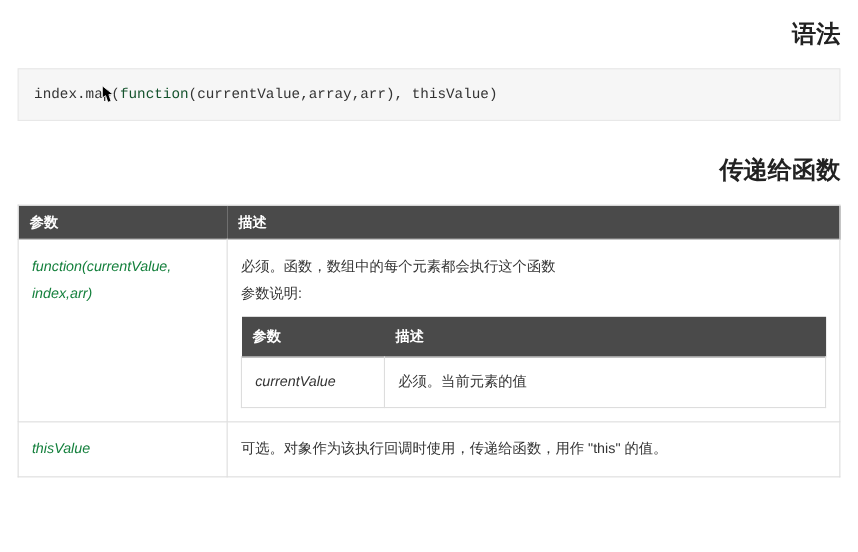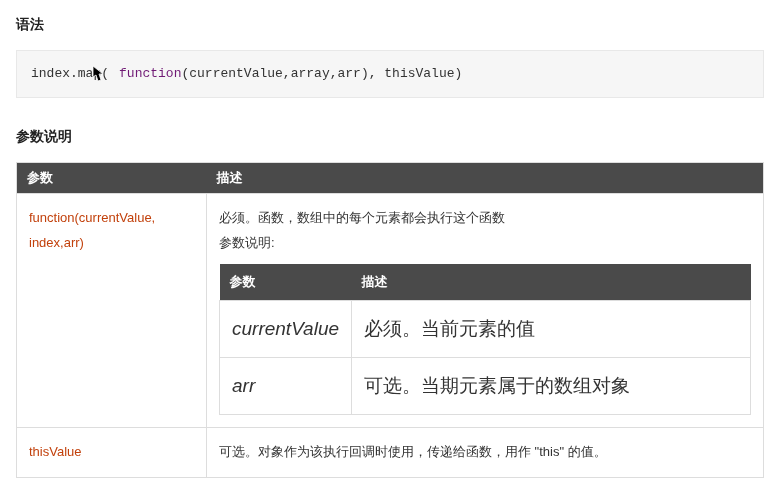--- a/index.html
+++ b/index.html
@@ -6,37 +6,38 @@
   body {
     margin: 0;
     padding: 12px 16px;
     font-family: "Microsoft YaHei", Arial, sans-serif;
     font-size: 14px;
     color: #333;
     background: #fff;
     width: 780px;
   }
   h2 {
-    font-size: 14px;
+    font-size: 22px;
     font-weight: bold;
     margin: 4px 0 16px 0;
     color: #222;
+    text-align: right;
   }
   .codebox {
     background: #f6f6f6;
     border: 1px solid #e8e8e8;
     padding: 14px 14px;
     font-family: Consolas, "Courier New", monospace;
     font-size: 13px;
     color: #333;
     position: relative;
     margin-bottom: 30px;
     line-height: 1.4;
   }
-  .codebox .kw { color: #701a75; margin-left: 10px; }
+  .codebox .kw { color: #14532d; }
   .cursor {
     position: absolute;
     left: 75px;
     top: 14px;
     font-size: 14px;
     color: #000;
     pointer-events: none;
     line-height: 1;
   }
   .cursor svg { display: block; }
@@ -57,62 +58,63 @@
   }
   table.outer > thead > tr > th:first-child { width: 190px; }
   table.outer > tbody > tr > td {
     border: 1px solid #ddd;
     padding: 12px 12px;
     vertical-align: top;
     font-size: 13px;
     line-height: 1.9;
   }
   table.outer > tbody > tr > td:first-child {
-    color: #c2410c;
+    font-style: italic;
+    color: #15803d;
   }
 
   table.inner {
     width: 100%;
     border-collapse: collapse;
     margin-top: 8px;
   }
   table.inner > thead > tr > th {
     background: #4a4a4a;
     color: #fff;
     font-weight: bold;
     text-align: left;
     padding: 6px 10px;
     font-size: 13px;
   }
   table.inner > thead > tr > th:first-child { width: 130px; }
   table.inner > tbody > tr > td {
     border: 1px solid #ddd;
     padding: 10px 12px;
-    font-size: 19px;
+    font-size: 13px;
     vertical-align: top;
   }
   table.inner > tbody > tr > td:first-child {
     font-style: italic;
   }
 </style>
 </head>
 <body>
 
 <h2>语法</h2>
 
 <div class="codebox">
   <span>index.</span><span>map</span><span>(</span><span class="kw">function</span><span>(currentValue,array,arr), thisValue)</span>
   <span class="cursor">
     <svg width="14" height="18" viewBox="0 0 14 18">
       <path d="M1 1 L1 12 L4 10 L6 16 L9 15 L7 9 L11 9 Z" fill="#000" stroke="#fff" stroke-width="0.8"></path>
     </svg>
   </span>
 </div>
 
-<h2>参数说明</h2>
+<h2>传递给函数</h2>
 
 <table class="outer">
   <thead>
     <tr>
       <th>参数</th>
       <th>描述</th>
     </tr>
   </thead>
   <tbody>
     <tr>
@@ -125,24 +127,20 @@
             <tr>
               <th>参数</th>
               <th>描述</th>
             </tr>
           </thead>
           <tbody>
             <tr>
               <td>currentValue</td>
               <td>必须。当前元素的值</td>
             </tr>
-            <tr>
-              <td>arr</td>
-              <td>可选。当期元素属于的数组对象</td>
-            </tr>
           </tbody>
         </table>
       </td>
     </tr>
     <tr>
       <td>thisValue</td>
       <td>
         <div>可选。对象作为该执行回调时使用，传递给函数，用作 "this" 的值。</div>
 
       </td>

